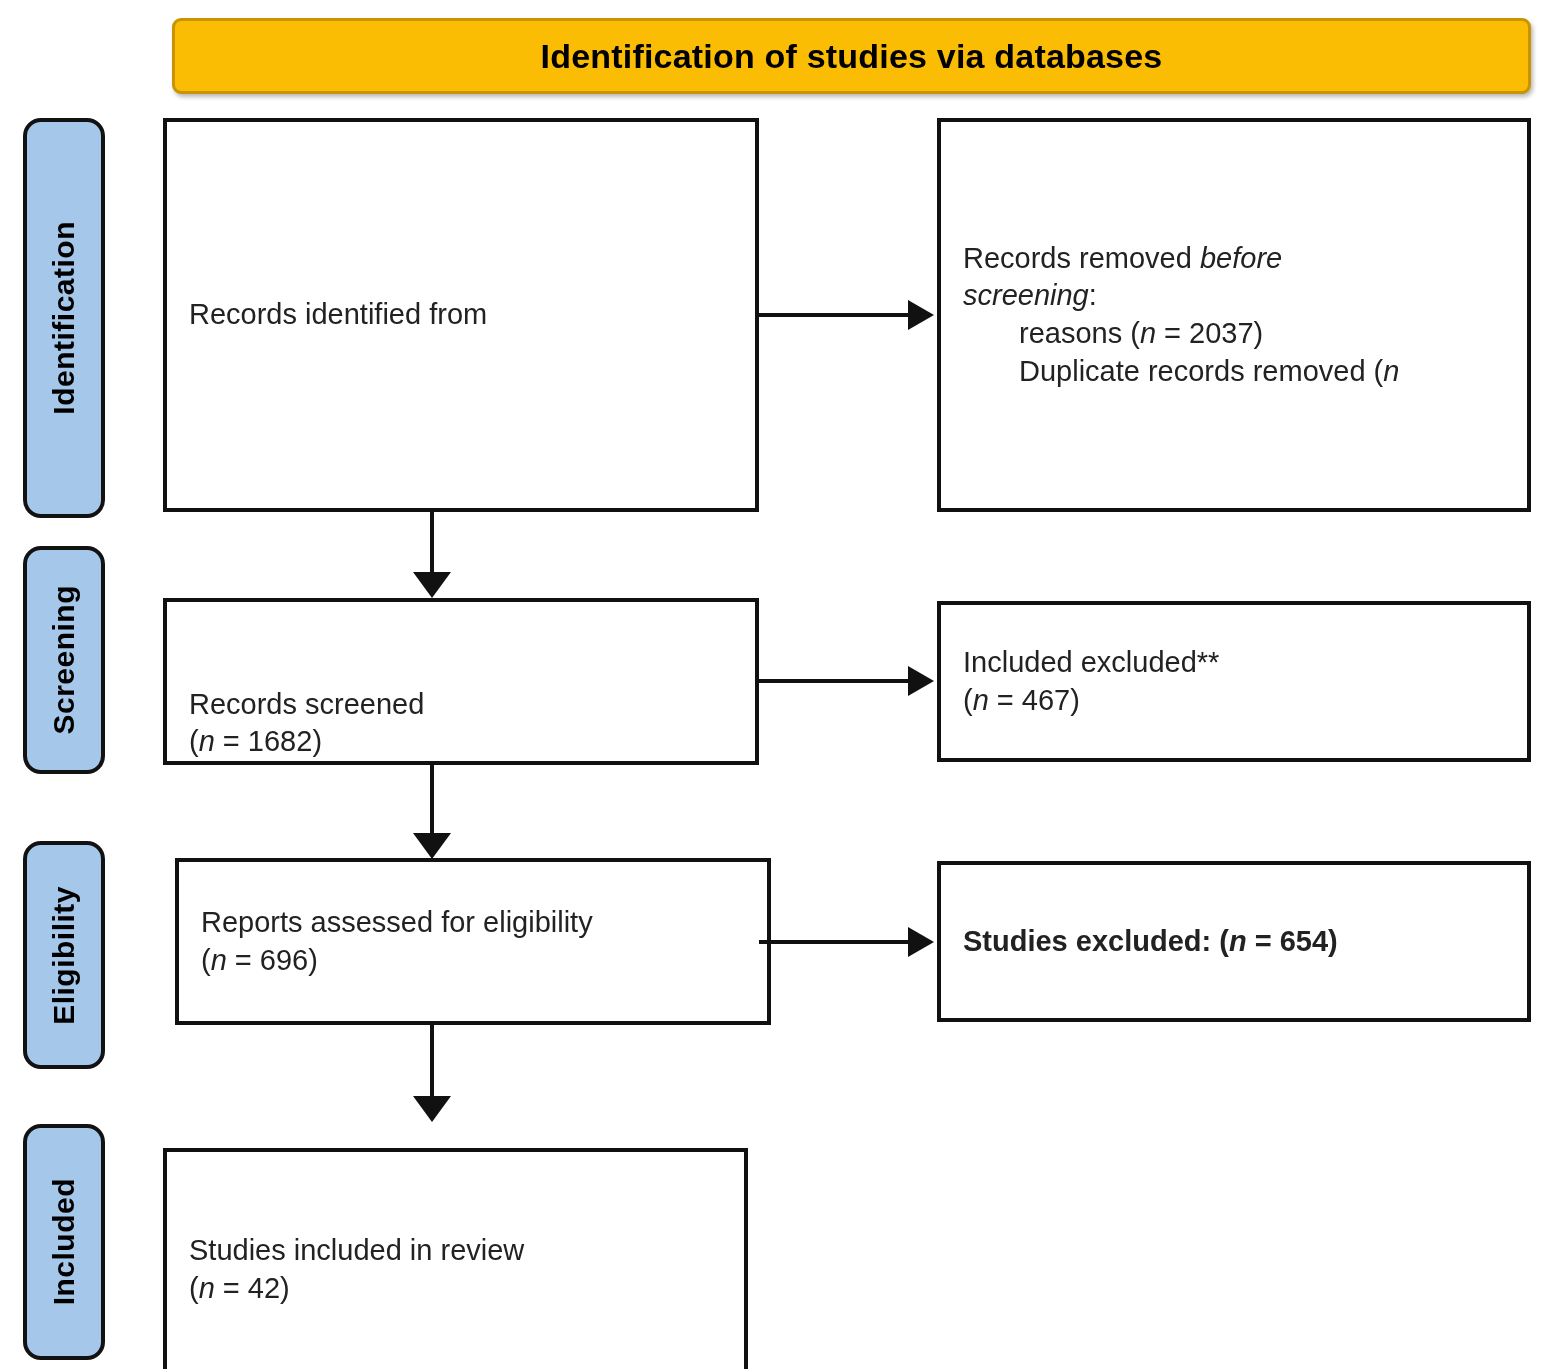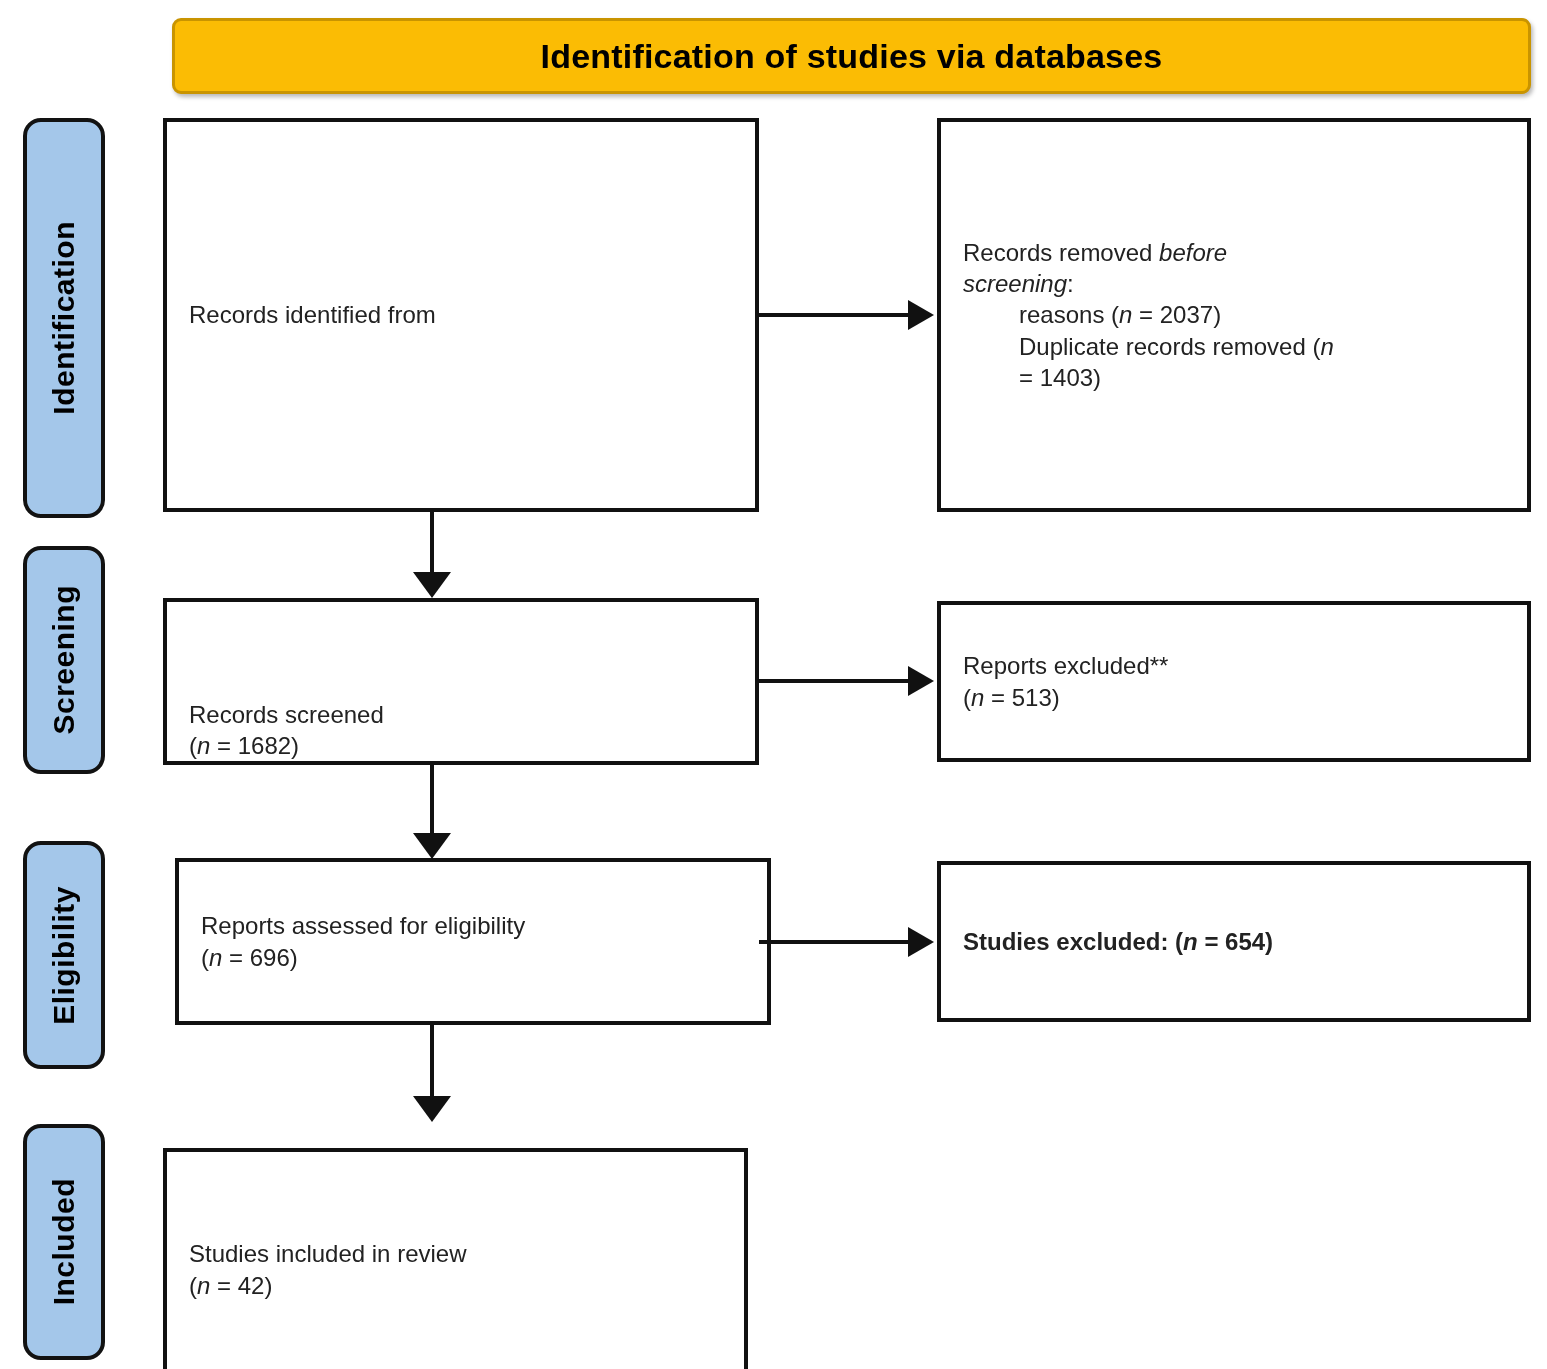--- a/index.html
+++ b/index.html
@@ -76,21 +76,21 @@
     position: absolute;
     background: #ffffff;
     border: 4px solid #111111;
     box-sizing: border-box;
     padding: 0 22px;
     display: flex;
     flex-direction: column;
     justify-content: center;
   }
   .box-text {
-    font-size: 24px;
+    font-size: 29px;
     line-height: 1.30;
     color: #222222;
   }
   .box-text .ital { font-style: italic; }
   .indent { padding-left: 56px; }
 
   
   #box-identified { left: 163px; top: 118px;  width: 596px; height: 394px; padding-left: 22px; }
   #box-screened   { left: 163px; top: 598px;  width: 596px; height: 167px; justify-content: flex-end; }
   #box-eligible   { left: 163px; top: 858px;  width: 596px; height: 167px; margin-left: 12px; }
@@ -171,35 +171,34 @@
       <div>Records identified from</div>
     </div>
   </div>
 
   <div class="box" id="box-removed-before">
     <div class="box-text">
       <div><span>Records removed </span><span class="ital">before</span></div>
       <div><span class="ital">screening</span><span>:</span></div>
       <div class="indent"><span>reasons (</span><span class="ital">n</span><span> = 2037)</span></div>
       <div class="indent"><span>Duplicate records removed (</span><span class="ital">n</span></div>
-      <div class="indent">= 1403)</div>
     </div>
   </div>
 
   <div class="box" id="box-screened">
     <div class="box-text">
       <div>Records screened</div>
       <div><span>(</span><span class="ital">n</span><span> = 1682)</span></div>
     </div>
   </div>
 
   <div class="box" id="box-excluded">
     <div class="box-text">
-      <div>Reports excluded**</div>
-      <div><span>(</span><span class="ital">n</span><span> = 513)</span></div>
+      <div>Included excluded**</div>
+      <div><span>(</span><span class="ital">n</span><span> = 467)</span></div>
     </div>
   </div>
 
   <div class="box" id="box-eligible">
     <div class="box-text">
       <div>Reports assessed for eligibility</div>
       <div><span>(</span><span class="ital">n</span><span> = 696)</span></div>
     </div>
   </div>
 

